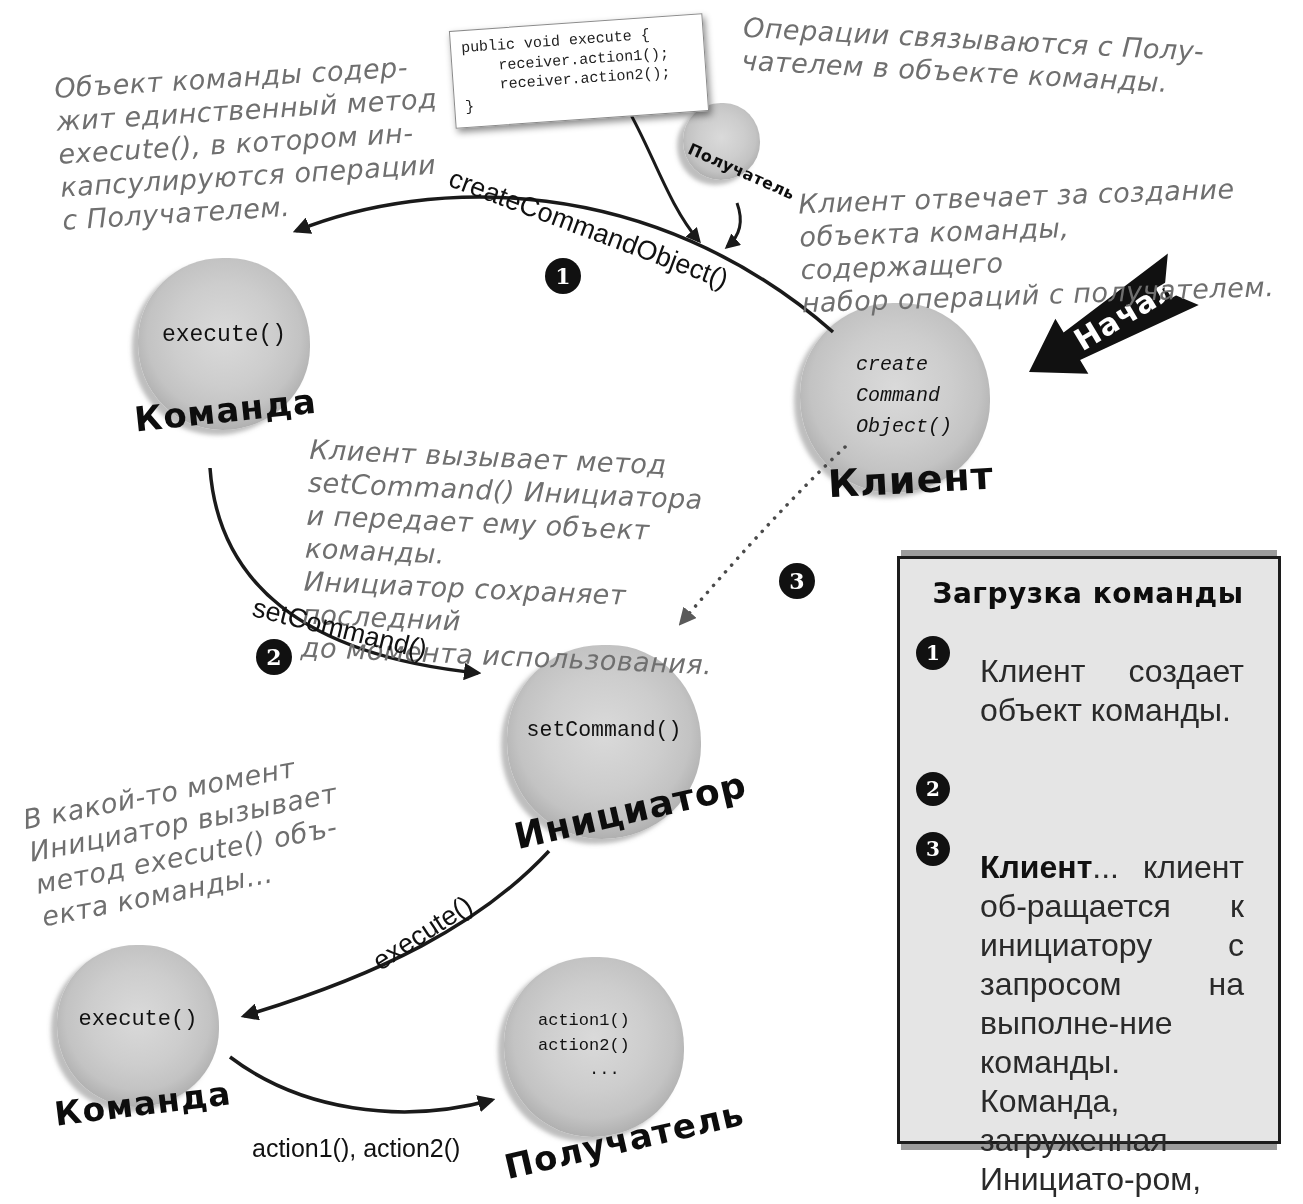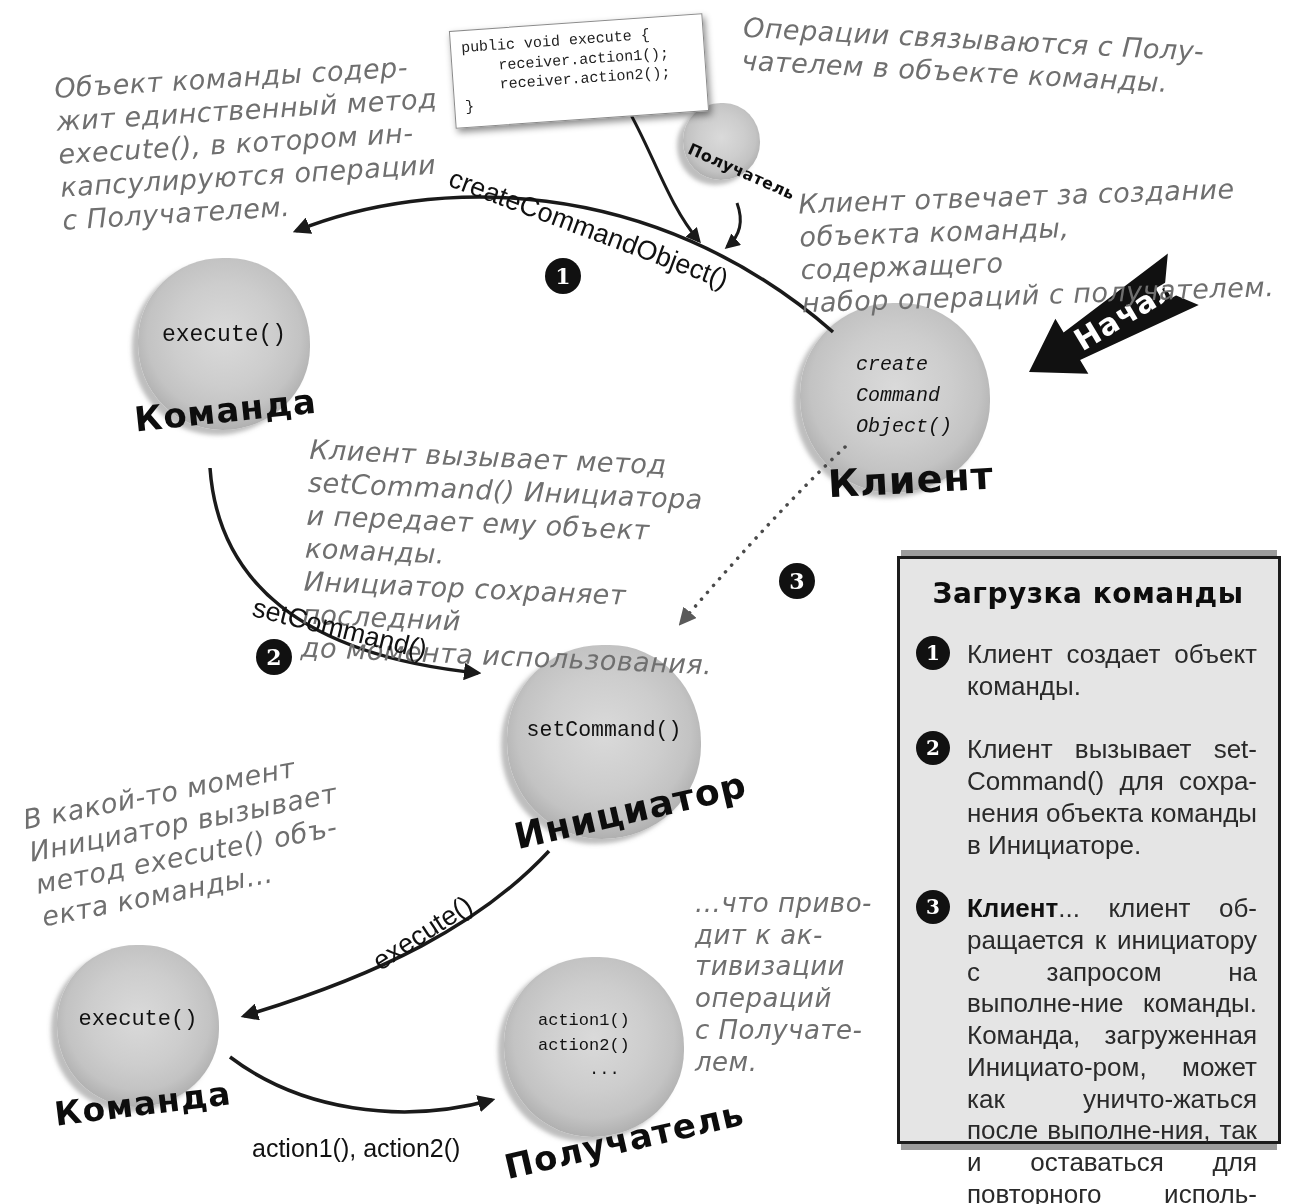--- a/index.html
+++ b/index.html
@@ -32,21 +32,21 @@
   
   #arrows{position:absolute;inset:0;z-index:3;pointer-events:none;}
   
   .sidebox{position:absolute;left:897px;top:556px;width:384px;height:588px;background:#e5e5e5;
         border:3px solid #1c1c1c;box-sizing:border-box;z-index:6;padding:14px 18px 0 16px;
         box-shadow:0 10px 0 -4px #9c9c9c, 0 -10px 0 -4px #9c9c9c;}
   .sidebox h3{margin:4px 0 0 0;text-align:center;font-family:"DejaVu Sans",sans-serif;
         font-size:28px;letter-spacing:.5px;color:#0d0d0d;}
   .step{display:flex;gap:14px;margin-top:26px;align-items:flex-start;}
   .step .badge{position:static;flex:0 0 auto;width:34px;height:34px;font-size:20px;}
-  .step p{margin:3px;font-size:26px;line-height:1.22;text-align:justify;color:#2a2a2a;}
+  .step p{margin:16px;font-size:32px;line-height:1.22;text-align:justify;color:#2a2a2a;}
   .step p b{color:#111;}
 </style>
 </head>
 <body>
 
 <div id="canvas">
 
   <svg id="arrows" width="1303" height="1204" viewBox="0 0 1303 1204">
     <defs>
       <marker id="ahB" viewBox="0 0 10 10" refX="8" refY="5" markerWidth="5" markerHeight="5" orient="auto">
@@ -87,26 +87,20 @@
 набор операций с получателем.</div>
   <div class="hand" style="left:305px;top:443px;width:430px;transform:rotate(2.5deg);">Клиент вызывает метод
 setCommand() Инициатора
 и передает ему объект команды.
 Инициатор сохраняет последний
 до момента использования.</div>
   <div class="hand" style="left:30px;top:772px;width:330px;transform:rotate(-11deg);">В какой-то момент
 Инициатор вызывает
 метод execute() объ-
 екта команды...</div>
-  <div class="hand" style="left:695px;top:888px;width:190px;font-size:26px;">...что приво-
-дит к ак-
-тивизации
-операций
-с Получате-
-лем.</div>
 
   <div class="blob" style="left:683px;top:103px;width:77px;height:77px;"></div>
   <div class="objlabel" style="left:684px;top:162px;font-size:16px;transform:rotate(24deg);letter-spacing:.5px;">Получатель</div>
 
   <div class="blob" style="left:138px;top:258px;width:172px;height:172px;">
     <div class="method" style="font-size:23px;padding-bottom:18px;">execute()</div>
   </div>
   <div class="objlabel" style="left:134px;top:390px;font-size:34px;transform:rotate(-6deg);">Команда</div>
 
   <div class="blob" style="left:800px;top:303px;width:190px;height:190px;">
@@ -145,21 +139,20 @@
   <div class="sidebox">
     <h3>Загрузка команды</h3>
     <div>
     <div class="step">
       <div class="badge">1</div>
       <p><b></b><span>Клиент создает объект команды.</span></p>
     </div>
 
     <div class="step">
       <div class="badge">2</div>
-      <p><b></b><span>Клиент вызывает set-Command() для сохра-нения объекта команды в Инициаторе.</span></p>
     </div>
 
     <div class="step">
       <div class="badge">3</div>
       <p><b>Клиент</b><span>... клиент об-ращается к инициатору с запросом на выполне-ние команды. Команда, загруженная Инициато-ром, может как уничто-жаться после выполне-ния, так и оставаться для повторного исполь-зования.</span></p>
     </div>
   </div>
   </div>
 
 </div>

